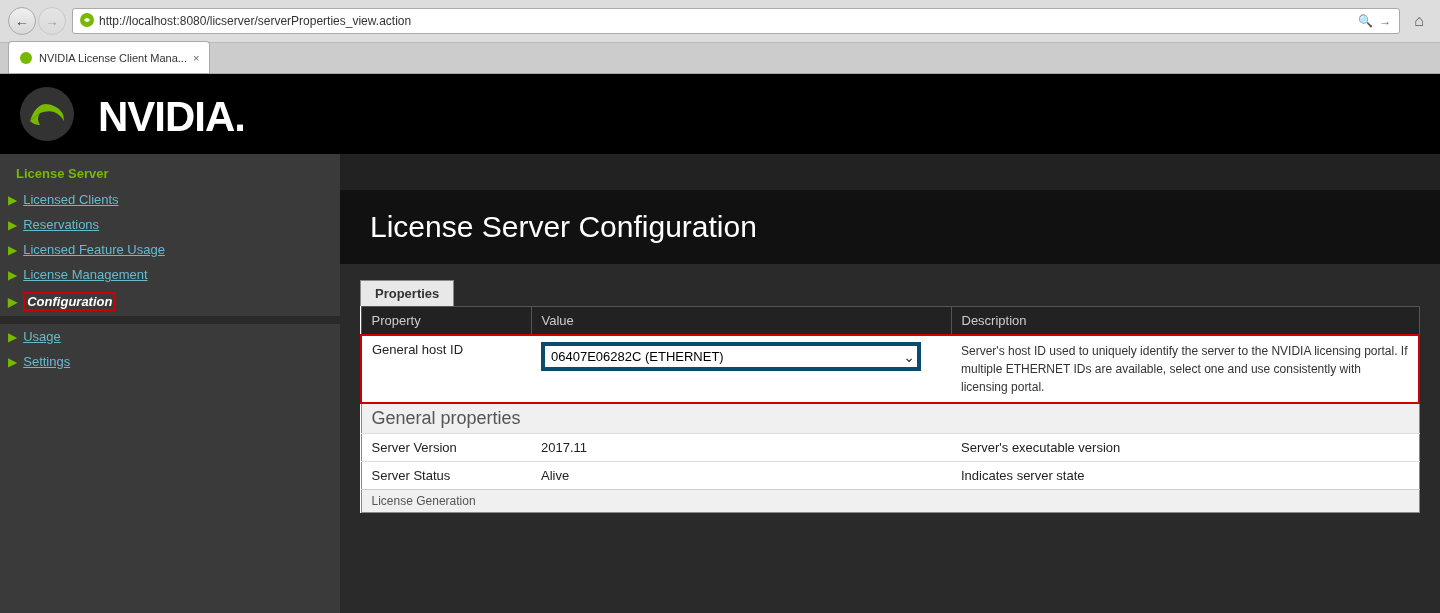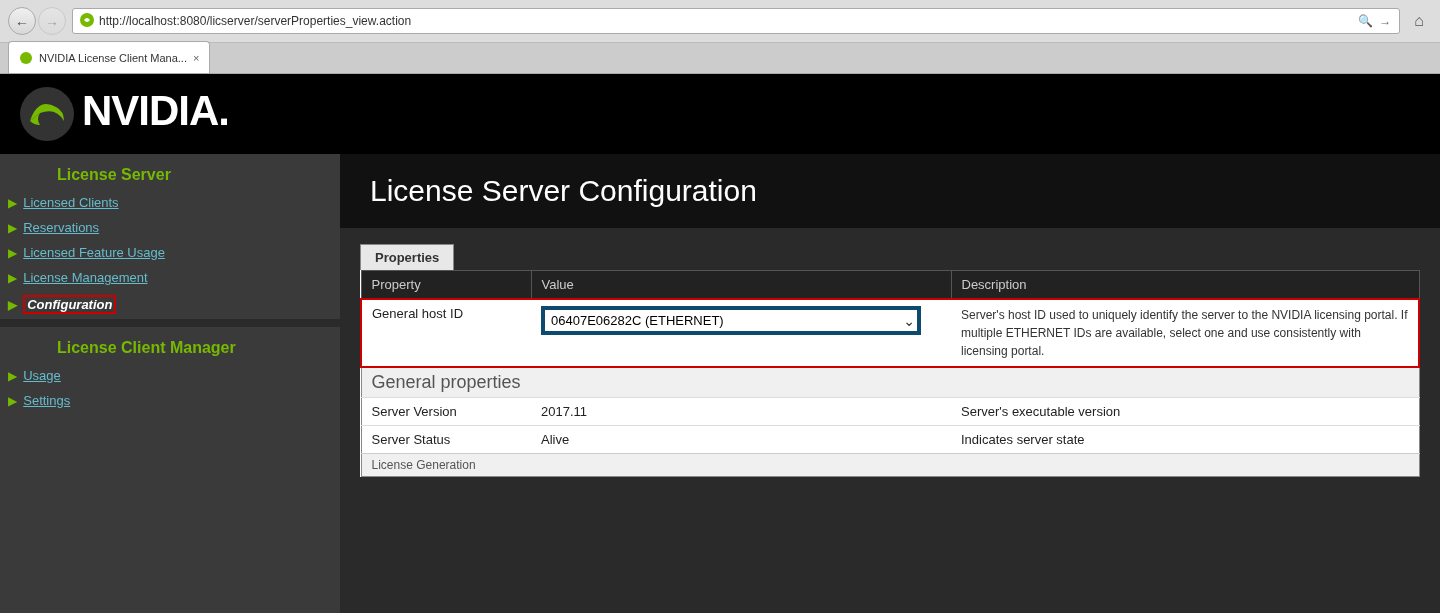--- a/index.html
+++ b/index.html
@@ -19,44 +19,44 @@
     .addr-action-btn { background: none; border: none; cursor: pointer; color: #666; font-size: 12px; padding: 0 2px; }
     .tabs-bar { display: flex; align-items: flex-end; padding: 0 8px; background: #ccc; height: 30px; }
     .tab { display: flex; align-items: center; background: white; border: 1px solid #aaa; border-bottom: none; border-radius: 4px 4px 0 0; padding: 4px 10px; font-size: 12px; gap: 6px; height: 32px; max-width: 220px; }
     .tab-favicon { width: 14px; height: 14px; }
     .tab-title { font-size: 11px; color: #333; white-space: nowrap; overflow: hidden; text-overflow: ellipsis; max-width: 160px; }
     .tab-close { font-size: 11px; color: #666; cursor: pointer; }
     .home-btn { margin-left: auto; padding: 0 8px; font-size: 16px; color: #555; cursor: pointer; line-height: 30px; }
 
     
     .nvidia-header { background: #000; height: 80px; display: flex; align-items: center; padding: 0 20px; }
-    .nvidia-logo { display: flex; align-items: flex-start; gap: 8px; }
+    .nvidia-logo { display: flex; align-items: flex-end; gap: 24px; }
     .nvidia-emblem { width: 54px; height: 54px; }
     .nvidia-wordmark { color: white; font-size: 42px; font-weight: bold; font-family: Arial Black, Arial, sans-serif; letter-spacing: -1px; }
 
     
     .main-layout { display: flex; height: calc(613px - 30px - 40px - 80px); background: #333; }
 
     
     .sidebar { width: 340px; background: #3a3a3a; padding: 0; flex-shrink: 0; }
     .sidebar-section { margin-bottom: 0; }
-    .sidebar-section-header { color: #76b900; font-size: 16px; font-weight: bold; padding: 12px 16px 6px; margin-left: 41px; }
+    .sidebar-section-header { color: #76b900; font-size: 13px; font-weight: bold; padding: 12px 16px 6px; }
     .sidebar-item { display: flex; align-items: center; padding: 5px 16px 5px 8px; cursor: pointer; border-bottom: none; }
     .sidebar-item.active { font-weight: bold; color: white; }
     .sidebar-arrow { color: #76b900; margin-right: 6px; font-size: 12px; display: inline-block; }
     .sidebar-arrow.active-arrow { color: #76b900; }
     .sidebar-link { color: #6bc; text-decoration: underline; font-size: 13px; }
     .sidebar-link.active { color: white; text-decoration: none; font-weight: bold; font-style: italic; }
     .active-item-box { border: 2px solid #cc0000; display: inline-block; padding: 0 2px; }
     .sidebar-divider { height: 8px; background: #2a2a2a; }
     .sidebar-section2-bg { background: #3a3a3a; }
 
     
     .content-area { flex: 1; background: #222; padding: 0; }
-    .page-title-bar { background: #111; padding: 20px 30px; }
+    .page-title-bar { background: #111; padding: 20px 30px; margin-top: 36px; }
     .page-title { color: white; font-size: 30px; font-weight: normal; font-family: Arial, sans-serif; }
     .content-body { background: #2a2a2a; padding: 16px 20px; height: 100%; overflow-y: auto; }
 
     
     .properties-tab { display: inline-block; background: #e8e8e8; border: 1px solid #888; border-bottom: none; padding: 5px 14px; font-size: 13px; font-weight: bold; color: #333; margin-bottom: 0; cursor: pointer; }
 
     
     .properties-table { width: 100%; border-collapse: collapse; border: 1px solid #888; background: #fff; margin-top: 0; }
     .properties-table th { background: #222; color: #ccc; text-align: left; padding: 6px 10px; font-size: 13px; font-weight: normal; border: 1px solid #555; }
     .properties-table td { padding: 6px 10px; font-size: 13px; color: #222; vertical-align: top; border: none; }
@@ -151,21 +151,20 @@
         <span class="sidebar-arrow active-arrow">▶</span>
         <span class="active-item-box">
           <span class="sidebar-link active">Configuration</span>
         </span>
       </div>
     </div>
 
     <div class="sidebar-divider"></div>
 
     <div class="sidebar-section sidebar-section2-bg">
-      <div class="sidebar-section-header">License Client Manager</div>
       <div class="sidebar-item">
         <span class="sidebar-arrow">▶</span>
         <span class="sidebar-link">Usage</span>
       </div>
       <div class="sidebar-item">
         <span class="sidebar-arrow">▶</span>
         <span class="sidebar-link">Settings</span>
       </div>
     </div>
   </div>

